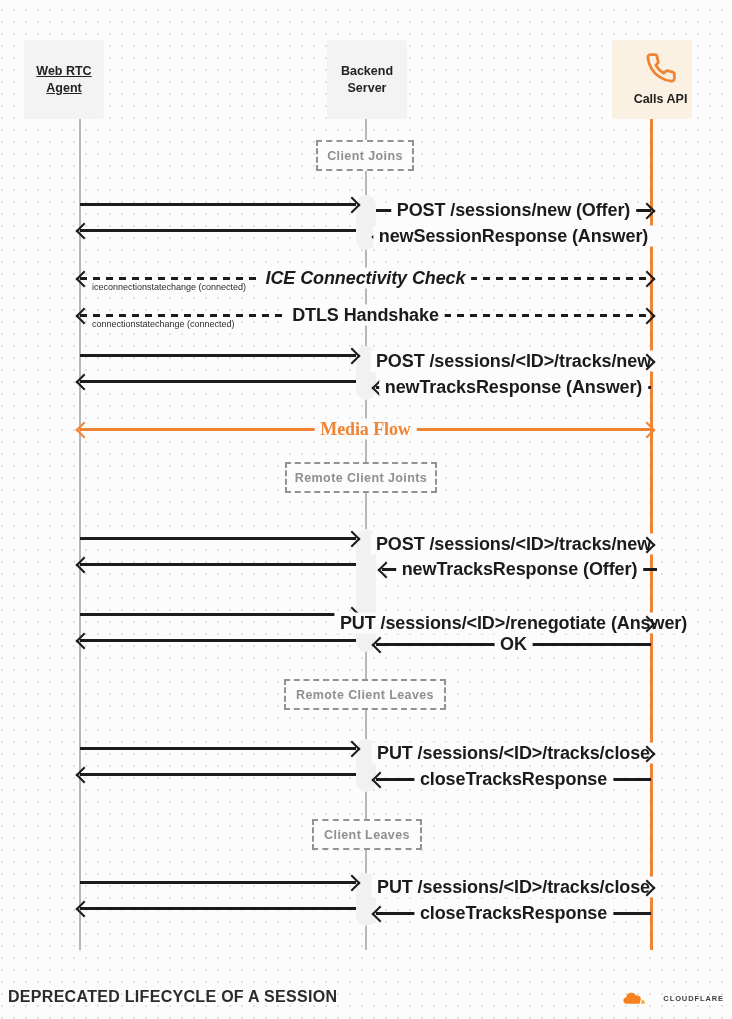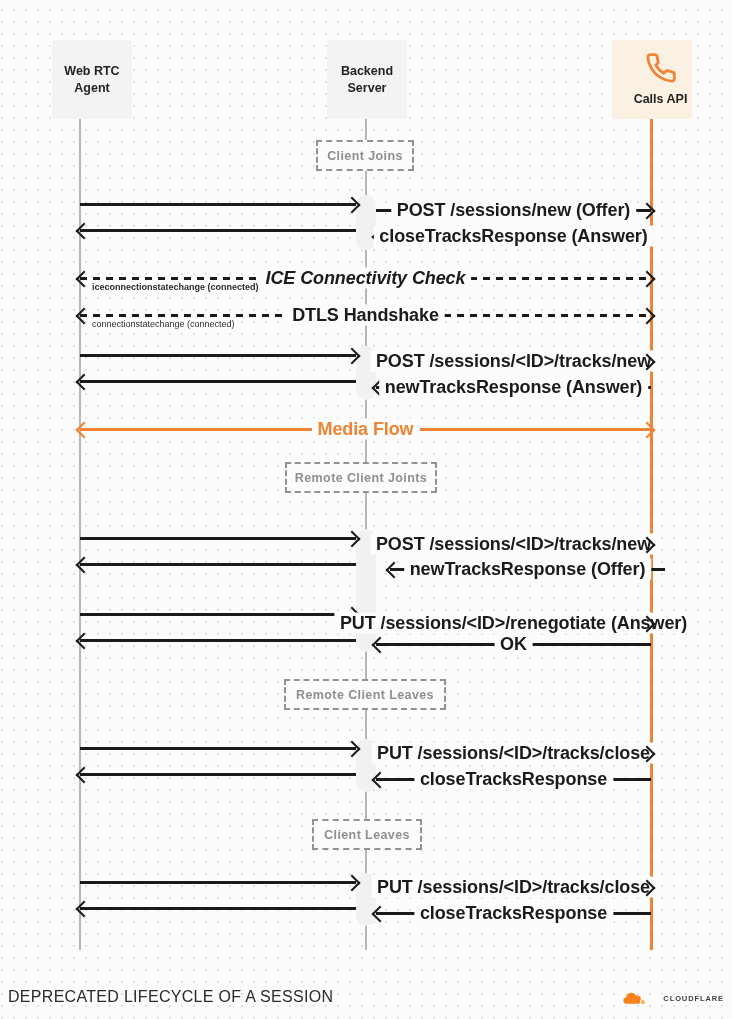--- a/index.html
+++ b/index.html
@@ -22,21 +22,21 @@
   .lifeline.calls   { left:650px; width:3px; background:var(--accent-orange,#EE8434); }
   
   .abar { position:absolute; left:356px; width:20px; border-radius:10px; background:#f1f1f3; }
   
   .actor {
     position:absolute; top:40px; width:80px; height:79px;
     background:var(--actor-box-bg,#f3f3f4); border-radius:3px;
     display:flex; flex-direction:column; align-items:center; justify-content:center;
     font-weight:700; font-size:12.5px; line-height:1.35; color:#232323; text-align:center;
   }
-  .actor.web { left:52px; }
+  .actor.web { left:24px;text-decoration:underline; }
   .actor.backend { left:327px; }
   .actor.calls { left:612px; background:var(--calls-box-bg,#fbf1e3);padding-left:17px; }
   .actor.calls svg { margin-bottom:7px; color:var(--accent-orange,#EE8434); }
   
   .section {
     position:absolute; height:31px; background:#fcfcfc;
     border:2px dashed #929292; color:#8f8f8f;
     font-size:12.5px; font-weight:700; letter-spacing:0.4px; white-space:nowrap;
     display:flex; align-items:center; justify-content:center;
   }
@@ -59,21 +59,21 @@
     background:#fcfcfc; padding:0 6px; white-space:nowrap;
     font-size:18px; font-weight:700; color:var(--ink,#1b1b1b); letter-spacing:-0.1px;
   }
   .seg.media .mlabel { color:var(--accent-orange,#EE8434); }
   .annot {
     position:absolute; font-size:9px; color:#2e2e2e; white-space:nowrap; letter-spacing:0;
   }
   
   .footer-title {
     position:absolute; left:8px; top:988px;
-    font-size:16px; font-weight:400; color:#2b2b2b; letter-spacing:0.3px; white-space:nowrap;
+    font-size:16px; font-weight:700; color:#2b2b2b; letter-spacing:0.3px; white-space:nowrap;
   }
   .brand {
     position:absolute; right:8px; top:990px; height:16px;
     display:flex; align-items:center; gap:17px;
   }
   .brand-text { font-size:7.5px; font-weight:700; color:#3d3d3d; letter-spacing:0.9px; }
 </style>
 </head>
 <body>
 
@@ -102,54 +102,54 @@
       <span>Client Leaves</span>
     </div>
 
   <div class="seg arr-r" style="left:80px;top:203px;width:276px;"></div>
   <div class="seg arr-r" style="left:376px;top:209px;width:275px;">
       <span class="mlabel">POST /sessions/new (Offer)</span>
     </div>
 
   <div class="seg arr-l" style="left:80px;top:229px;width:276px;"></div>
   <div class="seg arr-l" style="left:376px;top:235px;width:275px;">
-      <span class="mlabel">closeTracksResponse (Answer)</span>
+      <span class="mlabel">newSessionResponse (Answer)</span>
     </div>
 
   <div class="seg dashed arr-l arr-r" style="left:80px;top:277px;width:571px;font-style:italic;">
       <span class="mlabel">ICE Connectivity Check</span>
     </div>
-  <div class="annot" style="left:92px;top:282px;font-weight:bold;">iceconnectionstatechange (connected)</div>
+  <div class="annot" style="left:92px;top:282px;">iceconnectionstatechange (connected)</div>
 
   <div class="seg dashed arr-l arr-r" style="left:80px;top:314px;width:571px;">
       <span class="mlabel">DTLS Handshake</span>
     </div>
   <div class="annot" style="left:92px;top:319px;">connectionstatechange (connected)</div>
 
   <div class="seg arr-r" style="left:80px;top:354px;width:276px;"></div>
   <div class="seg arr-r" style="left:376px;top:360px;width:275px;">
       <span class="mlabel">POST /sessions/&lt;ID&gt;/tracks/new</span>
     </div>
 
   <div class="seg arr-l" style="left:80px;top:380px;width:276px;"></div>
   <div class="seg arr-l" style="left:376px;top:386px;width:275px;">
       <span class="mlabel">newTracksResponse (Answer)</span>
     </div>
 
-  <div class="seg media arr-l arr-r" style="left:80px;top:428px;width:571px;">
+  <div class="seg media arr-l arr-r" style="left:80px;top:428px;width:571px;font-family:Liberation Serif, serif;">
       <span class="mlabel">Media Flow</span>
     </div>
 
   <div class="seg arr-r" style="left:80px;top:537px;width:276px;"></div>
   <div class="seg arr-r" style="left:376px;top:543px;width:275px;">
       <span class="mlabel">POST /sessions/&lt;ID&gt;/tracks/new</span>
     </div>
 
   <div class="seg arr-l" style="left:80px;top:563px;width:276px;"></div>
-  <div class="seg arr-l" style="left:390px;top:568px;width:275px;text-decoration:underline;">
+  <div class="seg arr-l" style="left:382px;top:568px;width:275px;text-decoration:underline;">
       <span class="mlabel">newTracksResponse (Offer)</span>
     </div>
 
   <div class="seg arr-r" style="left:80px;top:613px;width:276px;"></div>
   <div class="seg arr-r" style="left:376px;top:592px;width:275px;margin-top:30px;">
       <span class="mlabel">PUT /sessions/&lt;ID&gt;/renegotiate (Answer)</span>
     </div>
 
   <div class="seg arr-l" style="left:80px;top:639px;width:276px;"></div>
   <div class="seg arr-l" style="left:376px;top:643px;width:275px;">

